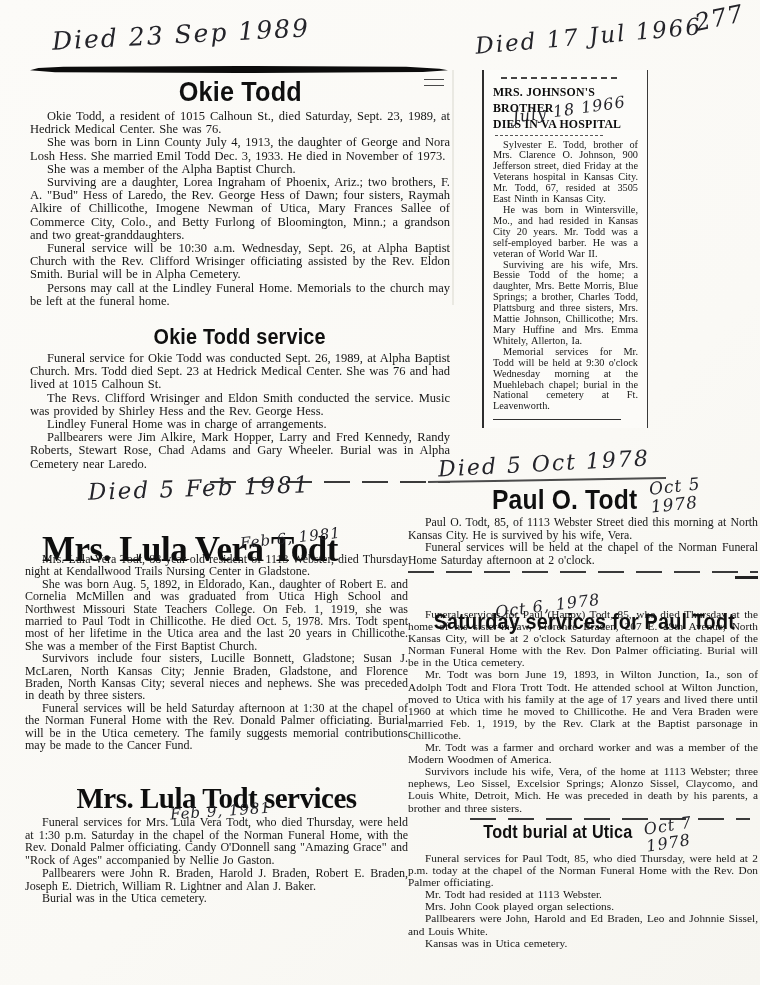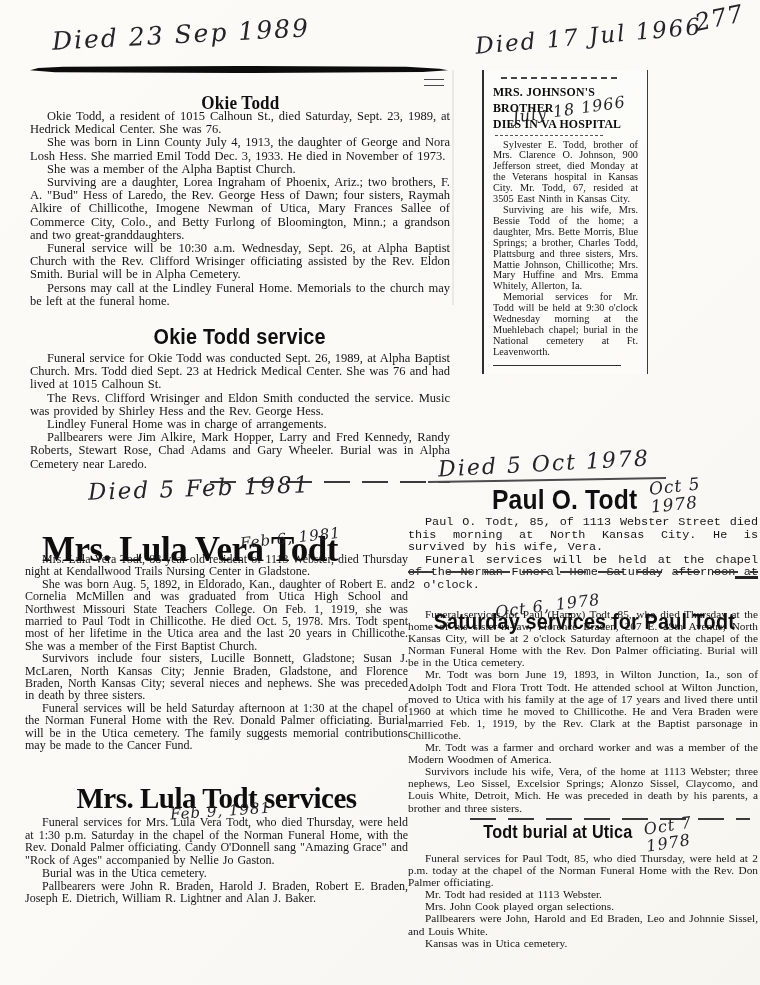--- a/index.html
+++ b/index.html
@@ -30,21 +30,21 @@
   .np-body p{
     margin:0;
     text-indent:17px;
     text-align:justify;
     word-spacing:1px;
   }
   .col-left-top{position:absolute;left:30px;top:110px;width:420px;font-size:12.5px;line-height:13.2px;}
   .col-left-srv{position:absolute;left:30px;top:352px;width:420px;font-size:12.5px;line-height:13.2px;}
   .col-lula{position:absolute;left:25px;top:553px;width:383px;font-size:12px;line-height:12.4px;}
   .col-lula-srv{position:absolute;left:25px;top:816px;width:383px;font-size:12px;line-height:12.7px;}
-  .col-paul{position:absolute;left:408px;top:516px;width:350px;font-size:11.8px;line-height:12.5px;font-family:Liberation Mono, monospace;}
+  .col-paul{position:absolute;left:408px;top:516px;width:350px;font-size:11.8px;line-height:12.5px;}
   .col-sat{position:absolute;left:408px;top:608px;width:350px;font-size:11.3px;line-height:12.1px;}
   .col-burial{position:absolute;left:408px;top:852px;width:350px;font-size:11.3px;line-height:12.1px;}
   
   .head-sans{
     position:absolute;
     font-family:"Liberation Sans", sans-serif;
     font-weight:bold;
     text-align:center;
     color:#101010;
     letter-spacing:0.2px;
@@ -91,21 +91,21 @@
   <div class="hw" style="left:52px;top:22px;font-size:25px;transform:rotate(-3deg);">Died 23 Sep 1989</div>
 
   <div class="hw" style="left:475px;top:24px;font-size:23px;transform:rotate(-5deg);">Died 17 Jul 1966</div>
 
   <div class="hw" style="left:695px;top:6px;font-size:24px;transform:rotate(-12deg);letter-spacing:1px;">277</div>
 
   <div class="thick-rule"></div>
   <div class="double-dash"></div>
   <div class="paper-edge" style="left:452px;top:70px;width:2px;height:235px;opacity:.6;"></div>
 
-  <div class="head-sans" style="left:30px;top:92px;width:420px;font-size:19px;font-family:Liberation Serif, serif;">
+  <div class="head-sans" style="left:30px;top:76px;width:420px;font-size:28px;">
     <span class="condensed">Okie Todd</span>
   </div>
 
   <div class="np-body col-left-top">
     <p>Okie Todd, a resident of 1015 Calhoun St., died Saturday, Sept. 23, 1989, at Hedrick Medical Center. She was 76.</p>
     <p>She was born in Linn County July 4, 1913, the daughter of George and Nora Losh Hess. She married Emil Todd Dec. 3, 1933. He died in November of 1973.</p>
     <p>She was a member of the Alpha Baptist Church.</p>
     <p>Surviving are a daughter, Lorea Ingraham of Phoenix, Ariz.; two brothers, F. A. "Bud" Hess of Laredo, the Rev. George Hess of Dawn; four sisters, Raymah Alkire of Chillicothe, Imogene Newman of Utica, Mary Frances Sallee of Commerce City, Colo., and Betty Furlong of Bloomington, Minn.; a grandson and two great-granddaughters.</p>
     <p>Funeral service will be 10:30 a.m. Wednesday, Sept. 26, at Alpha Baptist Church with the Rev. Clifford Wrisinger officiating assisted by the Rev. Eldon Smith. Burial will be in Alpha Cemetery.</p>
     <p>Persons may call at the Lindley Funeral Home. Memorials to the church may be left at the funeral home.</p>
@@ -123,21 +123,22 @@
   </div>
 
   <div class="dash-line" style="left:210px;top:481px;width:240px;"></div>
 
   <div class="johnson-box">
     <div class="johnson-topdash"></div>
     <div class="johnson-head">MRS. JOHNSON'S BROTHER</div>
     <div class="johnson-head">DIES IN VA HOSPITAL</div>
     <div class="johnson-underline"></div>
     <div class="np-body johnson-body">
-      <p>Sylvester E. Todd, brother of Mrs. Clarence O. Johnson, 900 Jefferson street, died Monday at the Veterans hospital in Kansas City. Mr. Todd, 67, resided at 3505 East Ninth in Kansas City.</p>
+      <p>Sylvester E. Todd, brother of Mrs. Clarence O. Johnson, 900 Jefferson street, died Friday at the Veterans hospital in Kansas City. Mr. Todd, 67, resided at 3505 East Ninth in Kansas City.</p>
+      <p>He was born in Wintersville, Mo., and had resided in Kansas City 20 years. Mr. Todd was a self-employed barber. He was a veteran of World War II.</p>
       <p>Surviving are his wife, Mrs. Bessie Todd of the home; a daughter, Mrs. Bette Morris, Blue Springs; a brother, Charles Todd, Plattsburg and three sisters, Mrs. Mattie Johnson, Chillicothe; Mrs. Mary Huffine and Mrs. Emma Whitely, Allerton, Ia.</p>
       <p>Memorial services for Mr. Todd will be held at 9:30 o'clock Wednesday morning at the Muehlebach chapel; burial in the National cemetery at Ft. Leavenworth.</p>
     </div>
     <div class="johnson-bottomline"></div>
   </div>
 
   <div class="hw" style="left:512px;top:102px;font-size:16px;transform:rotate(-8deg);letter-spacing:1px;">July 18 1966</div>
 
   <div class="hw" style="left:88px;top:476px;font-size:23px;transform:rotate(-2deg);">Died 5 Feb 1981</div>
 
@@ -151,22 +152,22 @@
     <p>Survivors include four sisters, Lucille Bonnett, Gladstone; Susan J. McLaren, North Kansas City; Jennie Braden, Gladstone, and Florence Braden, North Kansas City; several nieces and nephews. She was preceded in death by three sisters.</p>
     <p>Funeral services will be held Saturday afternoon at 1:30 at the chapel of the Norman Funeral Home with the Rev. Donald Palmer officiating. Burial will be in the Utica cemetery. The family suggests memorial contributions may be made to the Cancer Fund.</p>
   </div>
 
   <div class="head-serif" style="left:25px;top:782px;width:383px;font-size:29px;text-align:center;letter-spacing:-.5px;">Mrs. Lula Todt services</div>
 
   <div class="hw" style="left:170px;top:804px;font-size:15px;transform:rotate(-4deg);letter-spacing:1px;">Feb 9, 1981</div>
 
   <div class="np-body col-lula-srv">
     <p>Funeral services for Mrs. Lula Vera Todt, who died Thursday, were held at 1:30 p.m. Saturday in the chapel of the Norman Funeral Home, with the Rev. Donald Palmer officiating. Candy O'Donnell sang "Amazing Grace" and "Rock of Ages" accompanied by Nellie Jo Gaston.</p>
+    <p>Pallbearers were John R. Braden, Harold J. Braden, Robert E. Braden, Joseph E. Dietrich, William R. Lightner and Alan J. Baker.</p>
     <p>Burial was in the Utica cemetery.</p>
-    <p>Pallbearers were John R. Braden, Harold J. Braden, Robert E. Braden, Joseph E. Dietrich, William R. Lightner and Alan J. Baker.</p>
   </div>
 
   <div class="hw" style="left:438px;top:452px;font-size:22px;transform:rotate(-3deg);">Died 5 Oct 1978</div>
   <div class="solid-thin" style="left:428px;top:479px;width:238px;transform:rotate(-1deg);height:1.5px;"></div>
 
   <div class="head-sans" style="left:420px;top:484px;width:290px;font-size:28px;">
     <span class="condensed" style="transform:scaleX(.88);">Paul O. Todt</span>
   </div>
 
   <div class="hw multiline" style="left:650px;top:478px;font-size:17px;transform:rotate(-6deg);letter-spacing:1px;">Oct 5

